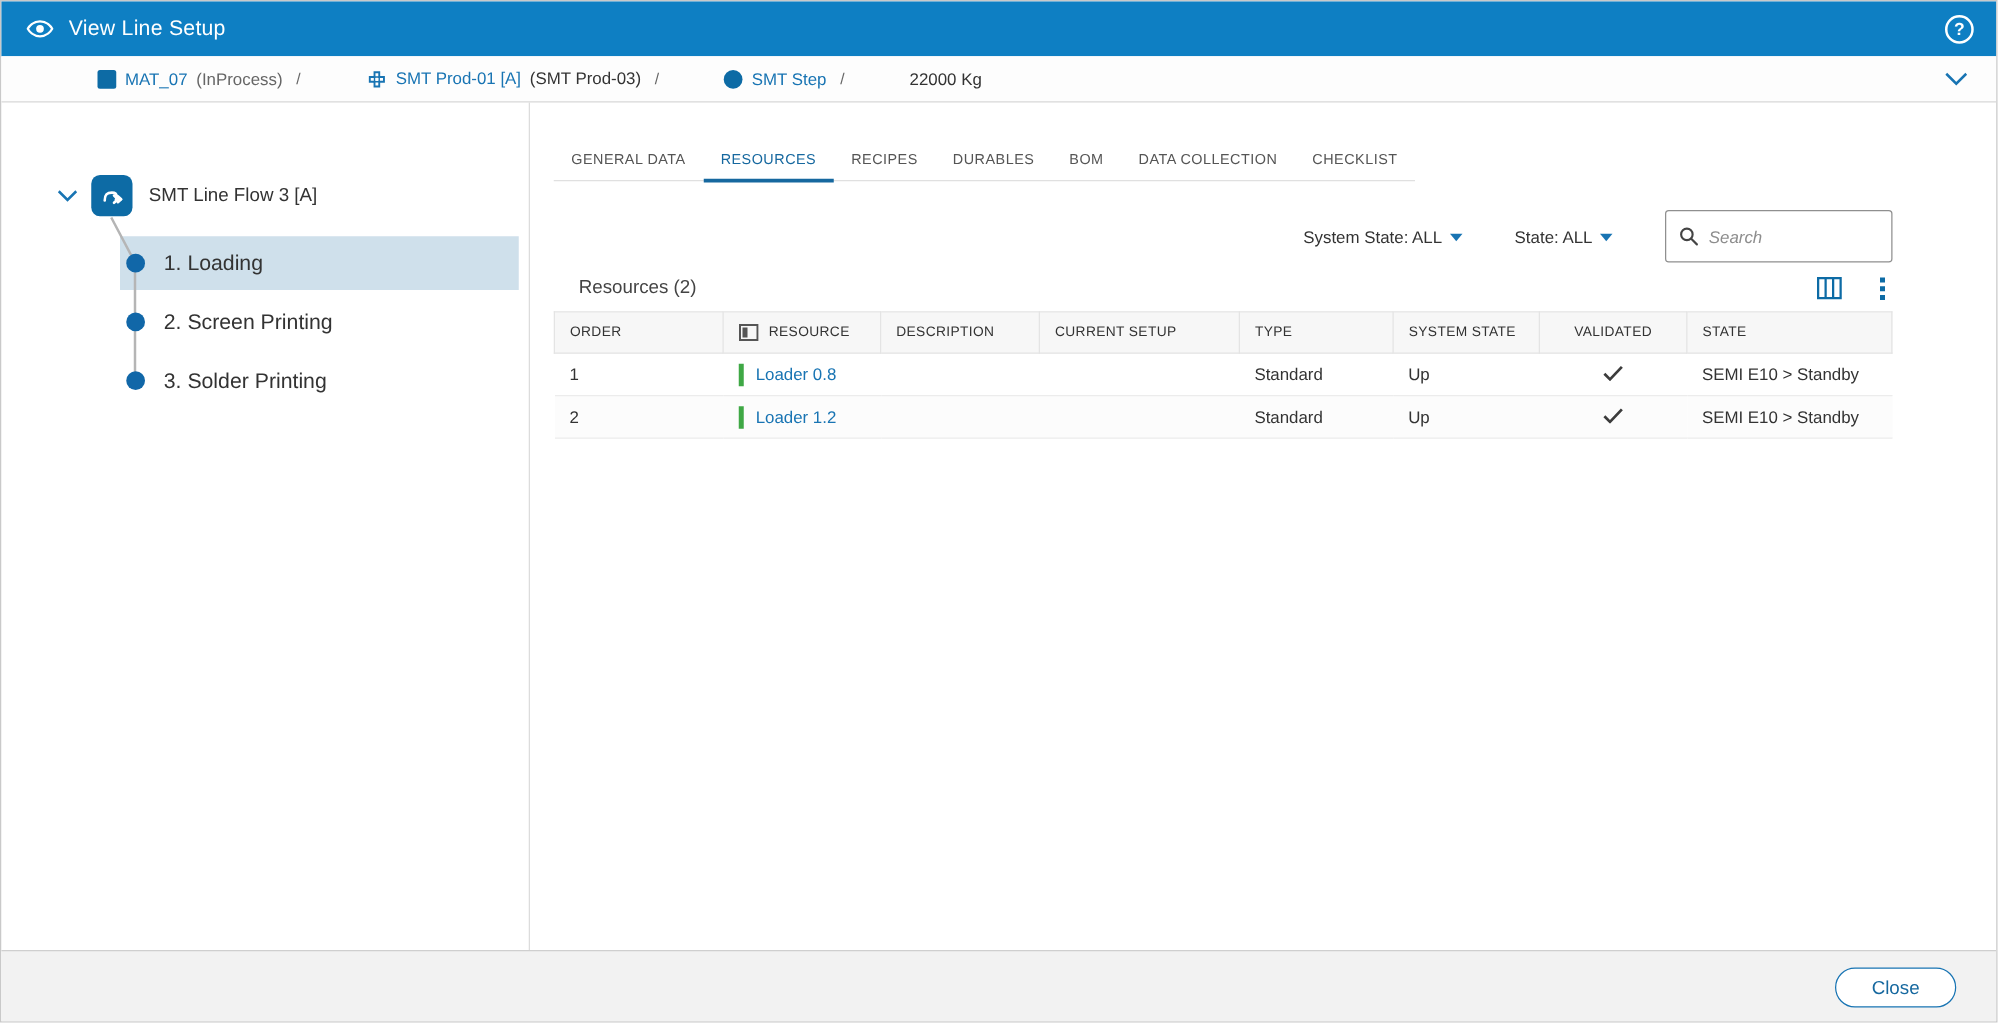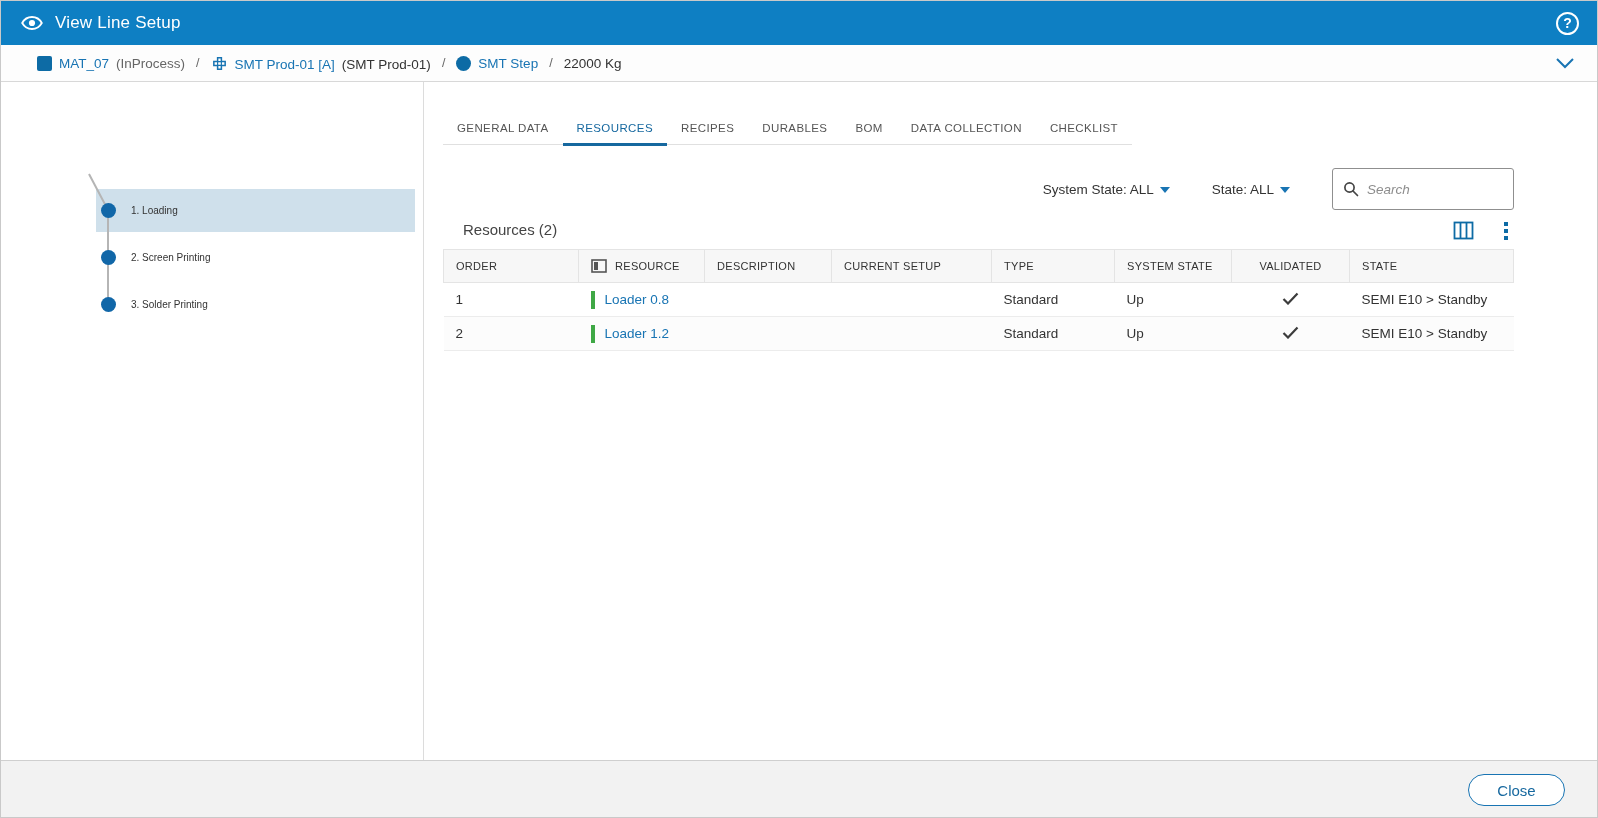--- a/index.html
+++ b/index.html
@@ -33,21 +33,21 @@
   
   .breadcrumb {
     height: 37px;
     background: #fdfdfd;
     border-bottom: 1px solid #d8d8d8;
     display: flex;
     align-items: center;
     padding: 0 22px 0 36px;
     font-size: 13.5px;
   }
-  .crumb { display: flex; align-items: flex-end; gap: 7px; }
+  .crumb { display: flex; align-items: flex-start; gap: 7px; margin-left: 41px; }
   .crumb-link { color: #1874b3; cursor: pointer; }
   .crumb-suffix { color: #666; }
   .crumb-suffix.dark { color: #333; }
   .crumb-sep { color: #666; margin: 0 11px; font-size: 12.5px; }
   .sq-icon { width: 15px; height: 15px; background: #0d6ba5; border-radius: 2px; display: inline-block; }
   .dot-icon { width: 15px; height: 15px; background: #0d6ba5; border-radius: 50%; display: inline-block; }
   .breadcrumb .spacer { flex: 1; }
   
   .main { display: flex; height: 678px; }
   .left-panel {
@@ -70,21 +70,21 @@
     flex-shrink: 0;
   }
   .tree-root .root-label { font-size: 15px; color: #333; margin-left: 3px; }
   .tree-children { position: absolute; top: 107px; left: 0; width: 100%; }
   .tree-child {
     position: relative;
     height: 43px;
     margin: 0 8px 4px 95px;
     display: flex; align-items: center;
     padding-left: 35px;
-    font-size: 10px; color: #333;
+    font-size: 17px; color: #333;
     cursor: pointer;
   }
   .tree-child.selected { background: #cfe0eb; }
   .tree-dot {
     position: absolute; left: 5px; top: 50%;
     width: 15px; height: 15px; margin-top: -7.5px;
     background: #1167a8; border-radius: 50%; z-index: 3;
   }
   
   .right-panel { flex: 1; padding: 0 86px 0 19px; }
@@ -214,21 +214,21 @@
   </span>
   <span class="crumb-sep">/</span>
   <span class="crumb">
     <span style="display:flex;">
       <svg width="17" height="17" viewBox="0 0 18 18">
           <path d="M7 3 h4 v4 h4 v4 h-4 v4 H7 v-4 H3 V7 h4 Z" fill="none" stroke="#1874b3" stroke-width="1.6"></path>
           <path d="M7 7 h4 v4 H7 Z" fill="none" stroke="#1874b3" stroke-width="1.2"></path>
         </svg>
     </span>
     <span class="crumb-link">SMT Prod-01 [A]</span>
-    <span class="crumb-suffix dark">(SMT Prod-01)</span>
+    <span class="crumb-suffix dark">(SMT Prod-03)</span>
   </span>
   <span class="crumb-sep">/</span>
   <span class="crumb">
     <span class="dot-icon"></span>
     <span class="crumb-link">SMT Step</span>
   </span>
   <span class="crumb-sep">/</span>
   <span class="crumb">
     <span class="crumb-suffix dark">22000 Kg</span>
   </span>
@@ -239,20 +239,36 @@
       </svg>
   </span>
 </div>
 
 <div class="main">
 
   <div class="left-panel">
     <svg class="tree-lines" width="423" height="678">
       <polyline points="88,92 107,128 107,223" fill="none" stroke="#b5b5b5" stroke-width="2"></polyline>
     </svg>
+    <div class="tree-root">
+      <span style="display:flex;">
+        <svg width="18" height="11" viewBox="0 0 18 11">
+            <path d="M2 2 L9 9 L16 2" fill="none" stroke="#1874b3" stroke-width="2"></path>
+          </svg>
+      </span>
+      <span class="flow-badge">
+        <svg width="21" height="21" viewBox="0 0 22 22">
+            <path d="M5 15 C5 8.5 9 8.5 11 8.5 C13 8.5 15 9.5 15 12 L15 14" fill="none" stroke="#fff" stroke-width="2.2" stroke-linecap="round"></path>
+            <path d="M12 13.8 L15 17 L18 13.8" fill="none" stroke="#fff" stroke-width="2.2" stroke-linecap="round" stroke-linejoin="round" transform="rotate(-90 15 15) translate(1 -1)"></path>
+            <path d="M14.5 14 L18.5 14" stroke="#fff" stroke-width="2.2" stroke-linecap="round"></path>
+            <path d="M16 11.5 L18.8 14 L16 16.5" fill="none" stroke="#fff" stroke-width="2.2" stroke-linecap="round" stroke-linejoin="round"></path>
+          </svg>
+      </span>
+      <span class="root-label">SMT Line Flow 3 [A]</span>
+    </div>
     <div class="tree-children">
       <div class="tree-child selected">
         <span class="tree-dot"></span>
         <span>1. Loading</span>
       </div>
       <div class="tree-child">
         <span class="tree-dot"></span>
         <span>2. Screen Printing</span>
       </div>
       <div class="tree-child">

